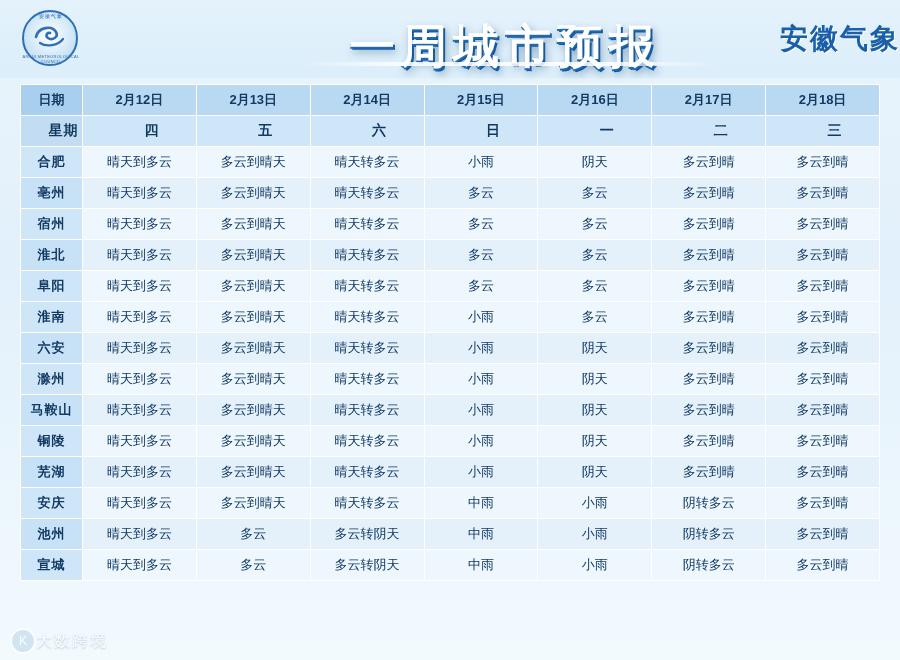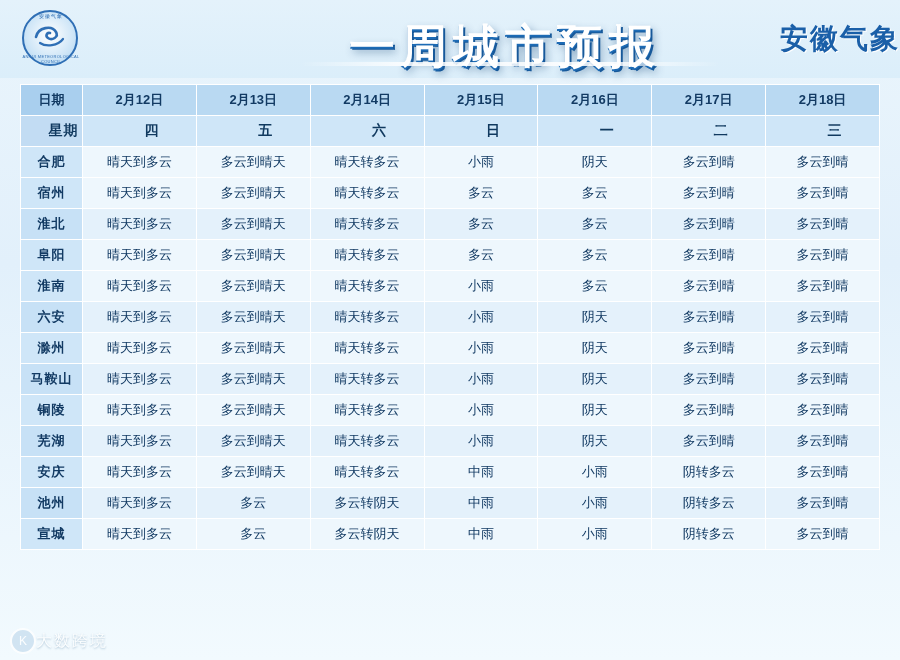--- a/index.html
+++ b/index.html
@@ -253,20 +253,30 @@
         <tr class="data-row">
           <td class="city-cell">合肥</td>
           <td>晴天到多云</td>
           <td>多云到晴天</td>
           <td>晴天转多云</td>
           <td>小雨</td>
           <td>阴天</td>
           <td>多云到晴</td>
           <td>多云到晴</td>
         </tr>
+        <tr class="data-row alt">
+          <td class="city-cell">亳州</td>
+          <td>晴天到多云</td>
+          <td>多云到晴天</td>
+          <td>晴天转多云</td>
+          <td>多云</td>
+          <td>多云</td>
+          <td>多云到晴</td>
+          <td>多云到晴</td>
+        </tr>
         <tr class="data-row">
           <td class="city-cell">宿州</td>
           <td>晴天到多云</td>
           <td>多云到晴天</td>
           <td>晴天转多云</td>
           <td>多云</td>
           <td>多云</td>
           <td>多云到晴</td>
           <td>多云到晴</td>
         </tr>

